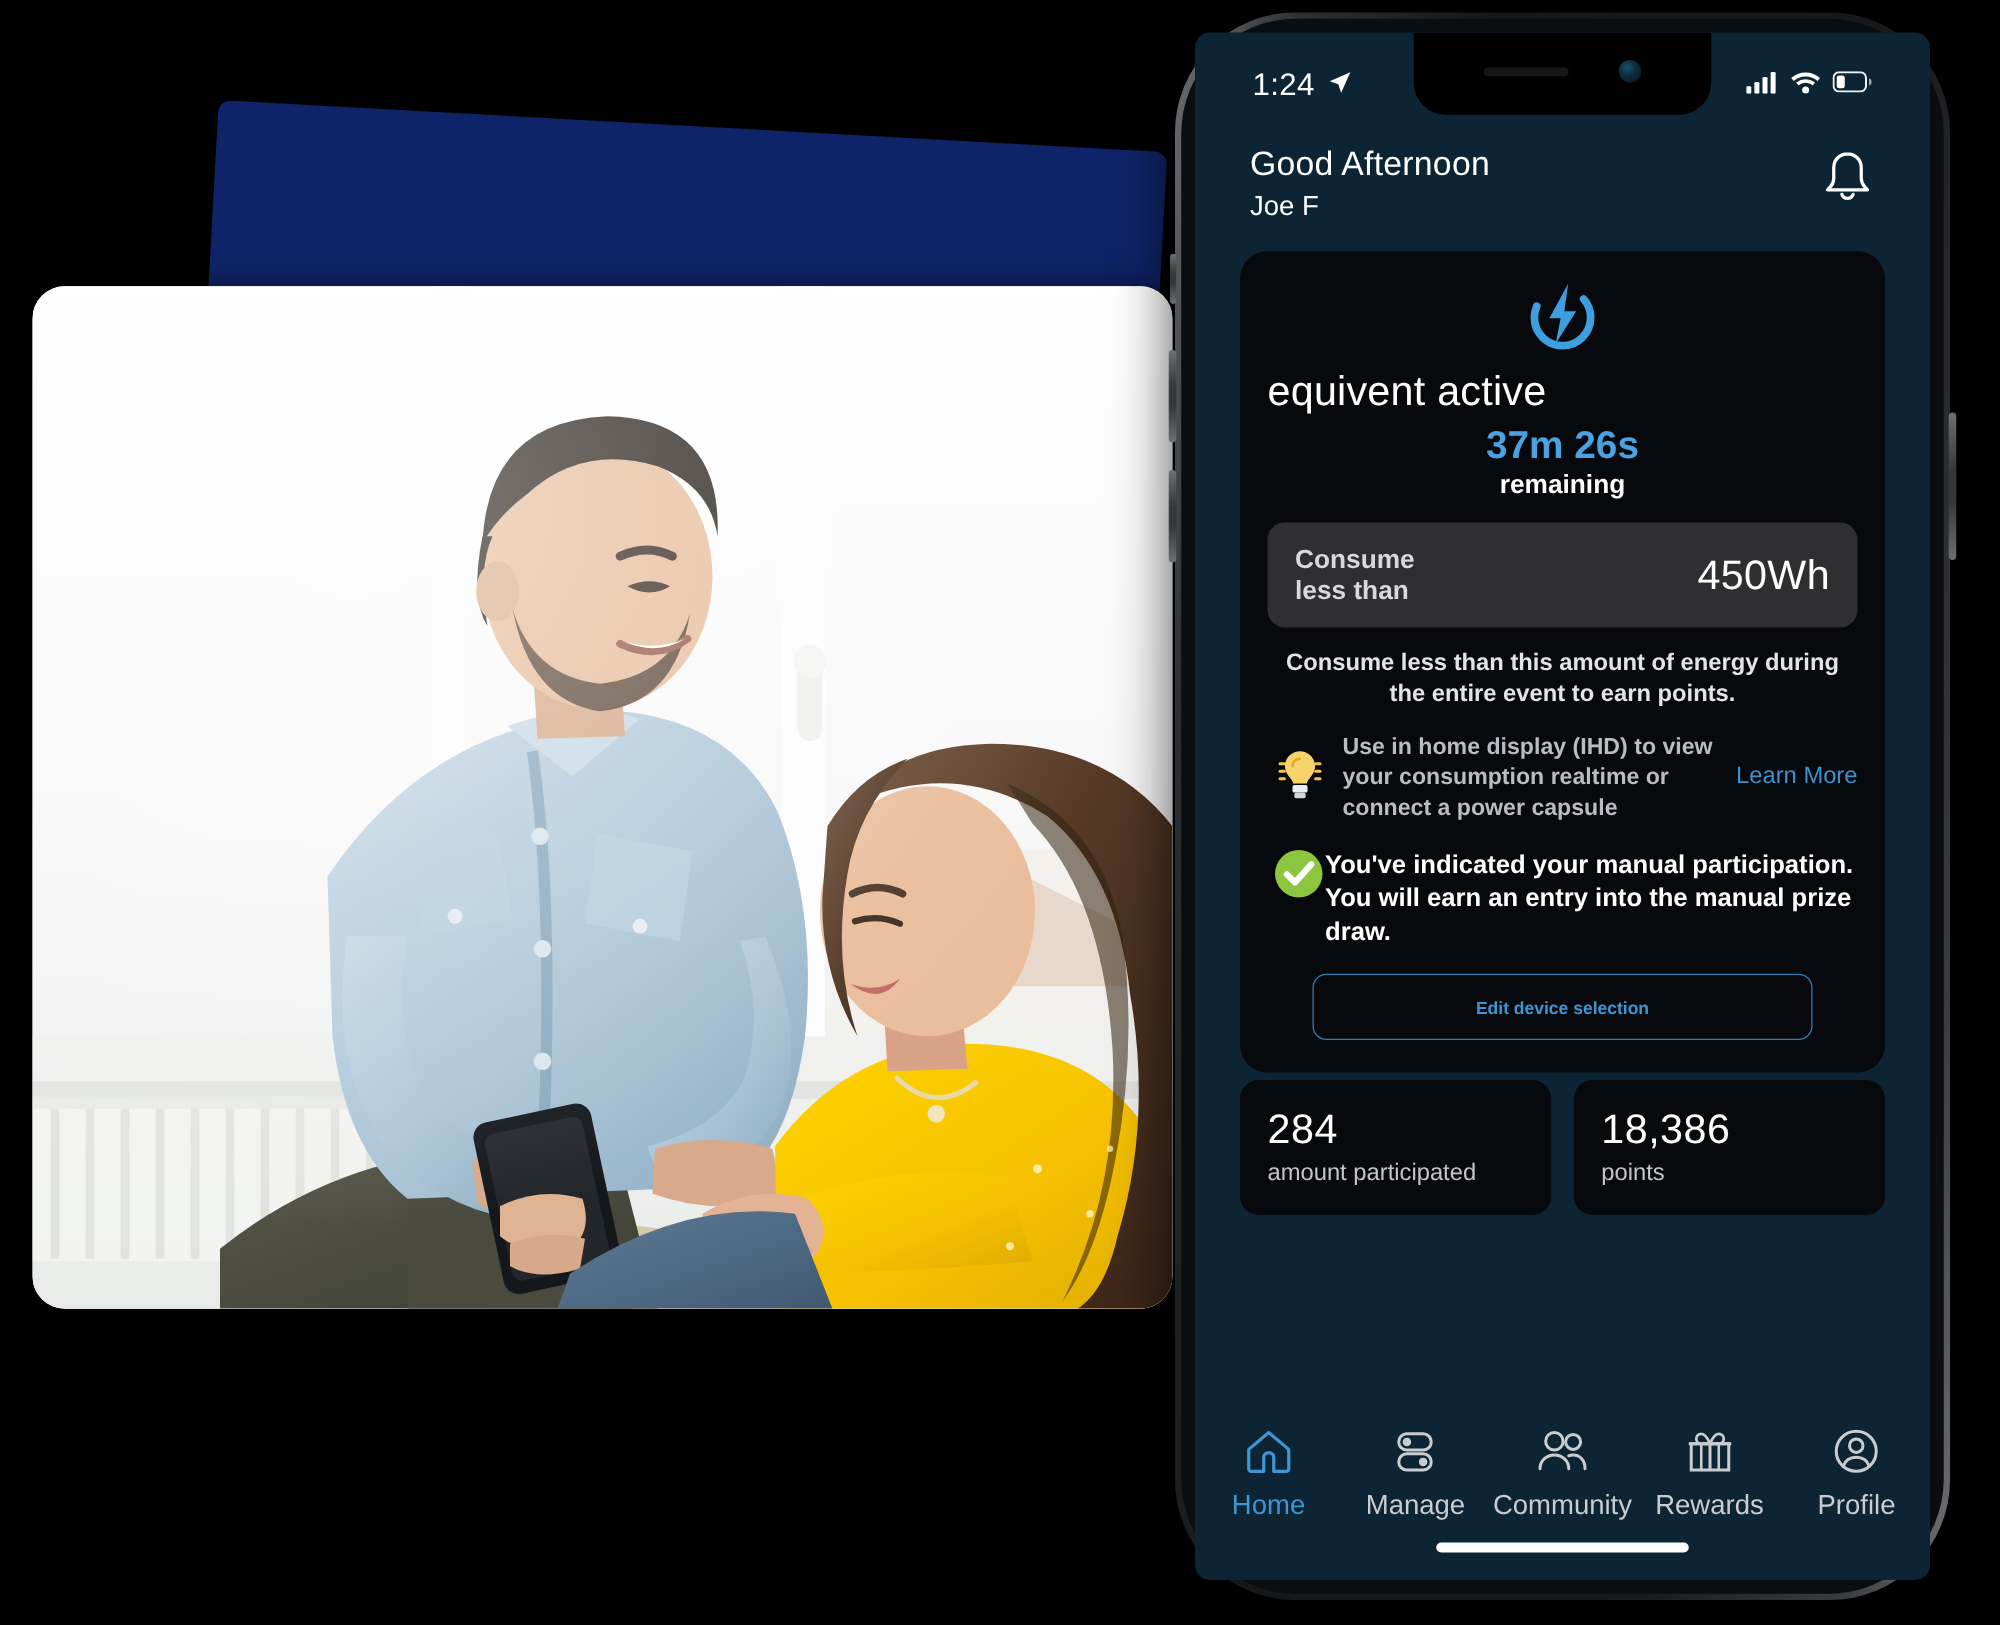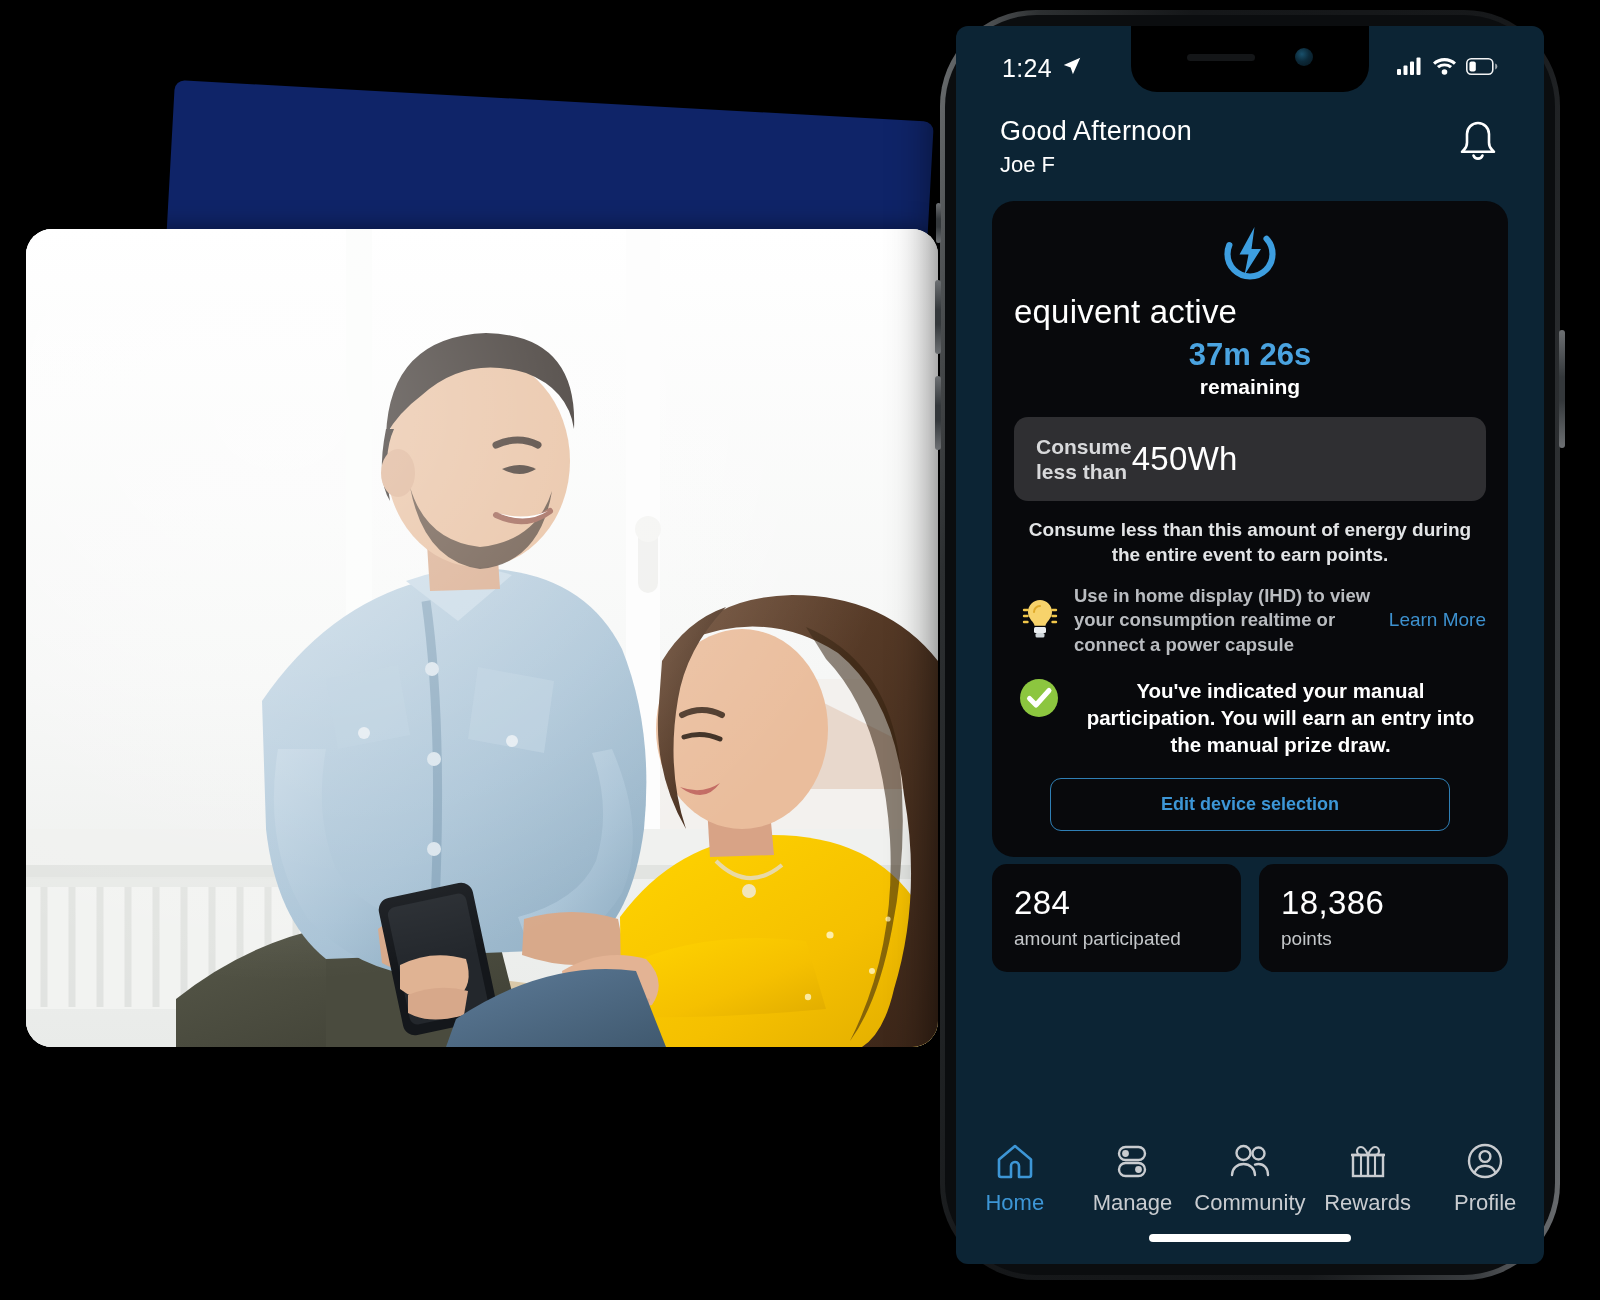--- a/index.html
+++ b/index.html
@@ -128,53 +128,52 @@
   }
   .card-remaining {
     text-align:center; color:#ffffff;
     font-size: 21px; font-weight: 700; margin-top: 2px;
   }
   .consume-row {
     margin-top: 18px;
     background: #2f2f32;
     border-radius: 14px;
     padding: 17px 22px;
-    display:flex; align-items:center; 
+    display:flex; align-items:center; justify-content: space-between;
   }
   .consume-label { color:#d8d9db; font-size: 21px; font-weight: 700; line-height: 1.2; }
   .consume-value { color:#ffffff; font-size: 33px; font-weight: 400; letter-spacing:.3px;}
   .card-desc {
     margin-top: 16px; text-align:center;
     color:#e2e4e6; font-size: 19px; font-weight: 600; line-height: 1.32;
     padding: 0 6px;
   }
   .ihd-row {
     margin-top: 16px;
     display:flex; align-items:center; gap: 14px;
     padding-left: 6px;
   }
   .ihd-text { color:#b9bcc0; font-size: 18.5px; font-weight:600; line-height:1.33; flex:1; }
   .learn-more { color:#3d91cf; font-size: 19px; font-weight: 500; white-space: nowrap; }
   .confirm-row {
     margin-top: 20px;
-    display:flex; align-items:flex-start; gap: 15px;
+    display:flex; align-items:flex-start; 
     padding-left: 4px;
-    text-align: center;
   }
   .confirm-text { color:#ffffff; font-size: 20.5px; font-weight:700; line-height:1.32; }
   .edit-btn {
     margin: 20px auto 0 auto;
     display:block;
     width: 400px; height: 53px;
     border: 1.6px solid #2f7fb5;
     border-radius: 11px;
     background: transparent;
     color: #3d96d6;
     font-family: "Liberation Sans", sans-serif;
-    font-size: 18px; font-weight: 700;
+    font-size: 14px; font-weight: 700;
     cursor: pointer;
   }
 
   
   .stats-row {
     position: absolute;
     top: 838px; left: 36px; right: 36px;
     display: flex; gap: 18px; z-index: 5;
   }
   .stat-card {

